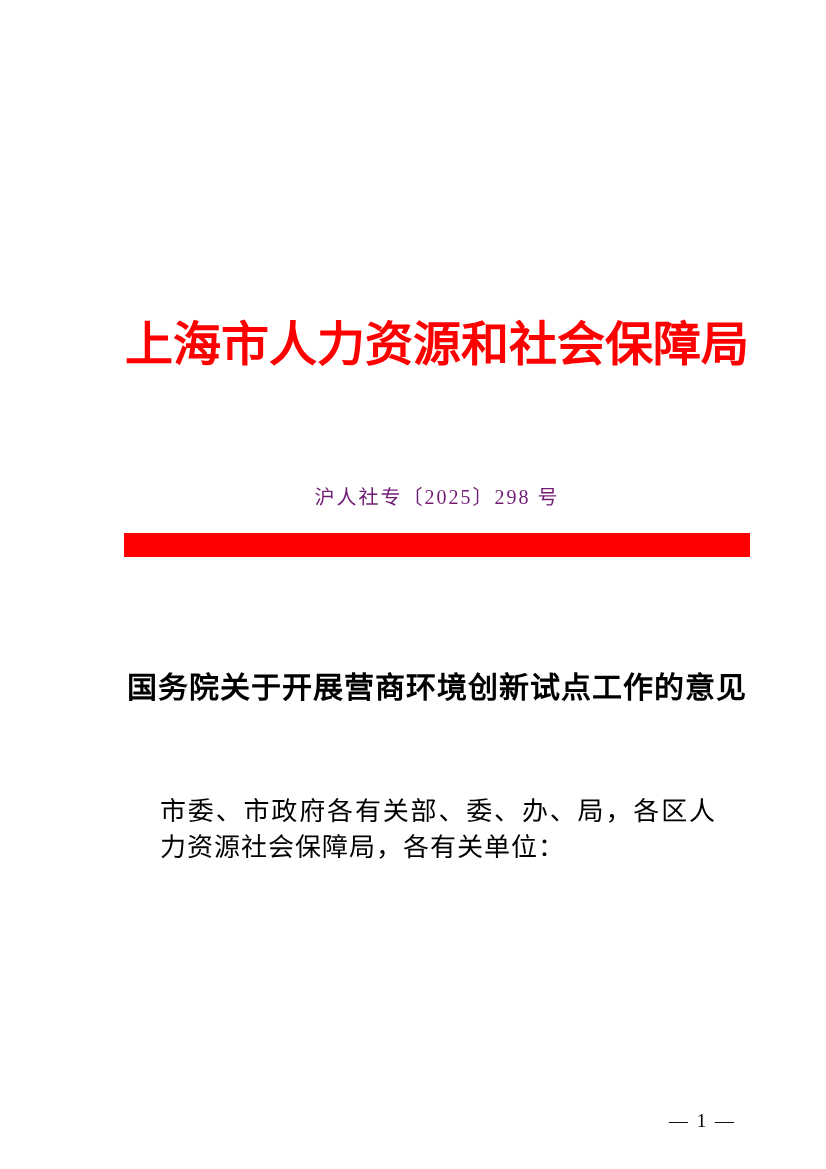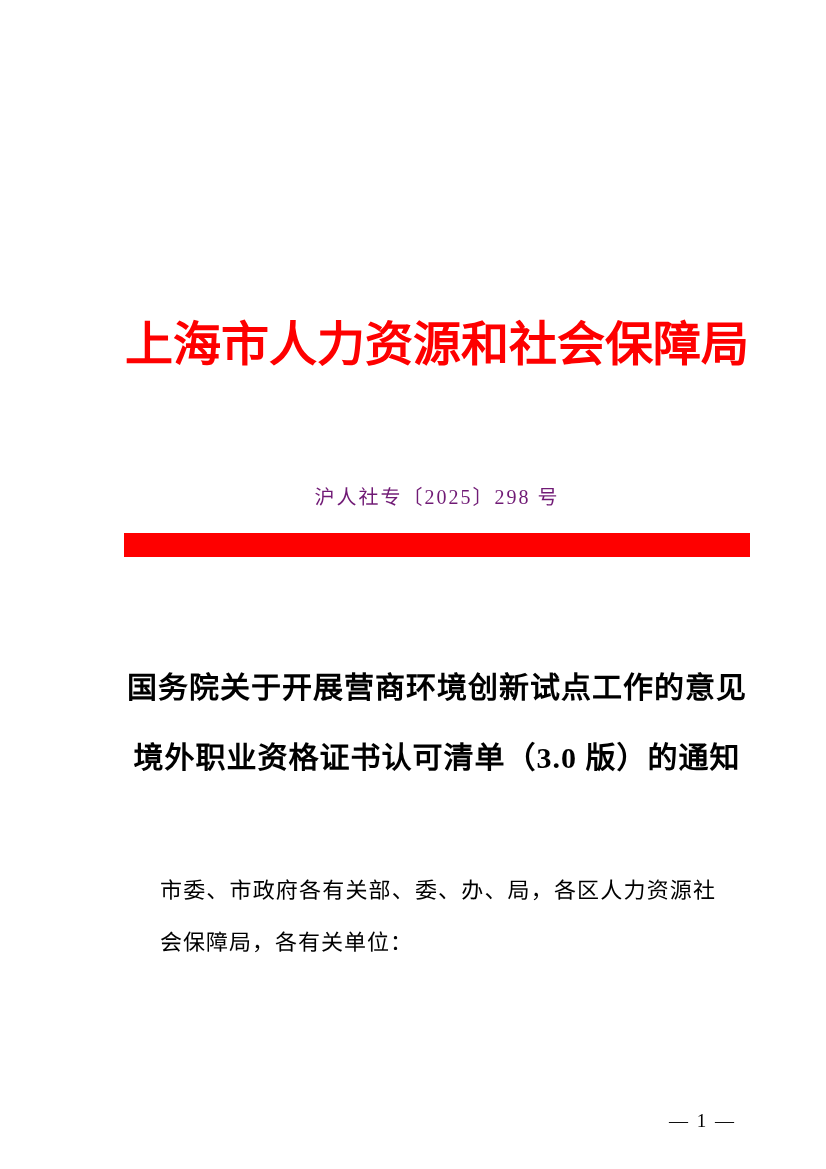--- a/index.html
+++ b/index.html
@@ -51,25 +51,26 @@
     text-align: center;
     font-size: 30px;
     line-height: 46px;
     font-weight: bold;
     letter-spacing: 1px;
     color: #000000;
   }
 
   .body-text {
     margin: 36px 98px 0 100px;
-    font-size: 22px;
-    line-height: 52px;
+    font-size: 26px;
+    line-height: 36px;
     text-align: justify;
     letter-spacing: 1px;
     color: #000000;
+    font-family: Liberation Mono, monospace;
   }
 
   .body-text p.indent {
     text-indent: 2em;
   }
 
   .page-number {
     position: absolute;
     right: 102px;
     top: 1073px;
@@ -85,21 +86,20 @@
 <div class="page">
 
   <div class="agency-header">上海市人力资源和社会保障局</div>
 
   <div class="doc-number">沪人社专〔2025〕298 号</div>
 
   <div class="red-divider"></div>
 
   <div class="notice-title">
     <div>国务院关于开展营商环境创新试点工作的意见</div>
-    <div>境外职业资格证书认可清单（3.0 版）的通知</div>
   </div>
 
   <div class="body-text">
     <p>市委、市政府各有关部、委、办、局，各区人力资源社会保障局，各有关单位：</p>
   </div>
 
   <div class="page-number">— 1 —</div>
 
 </div>
 

